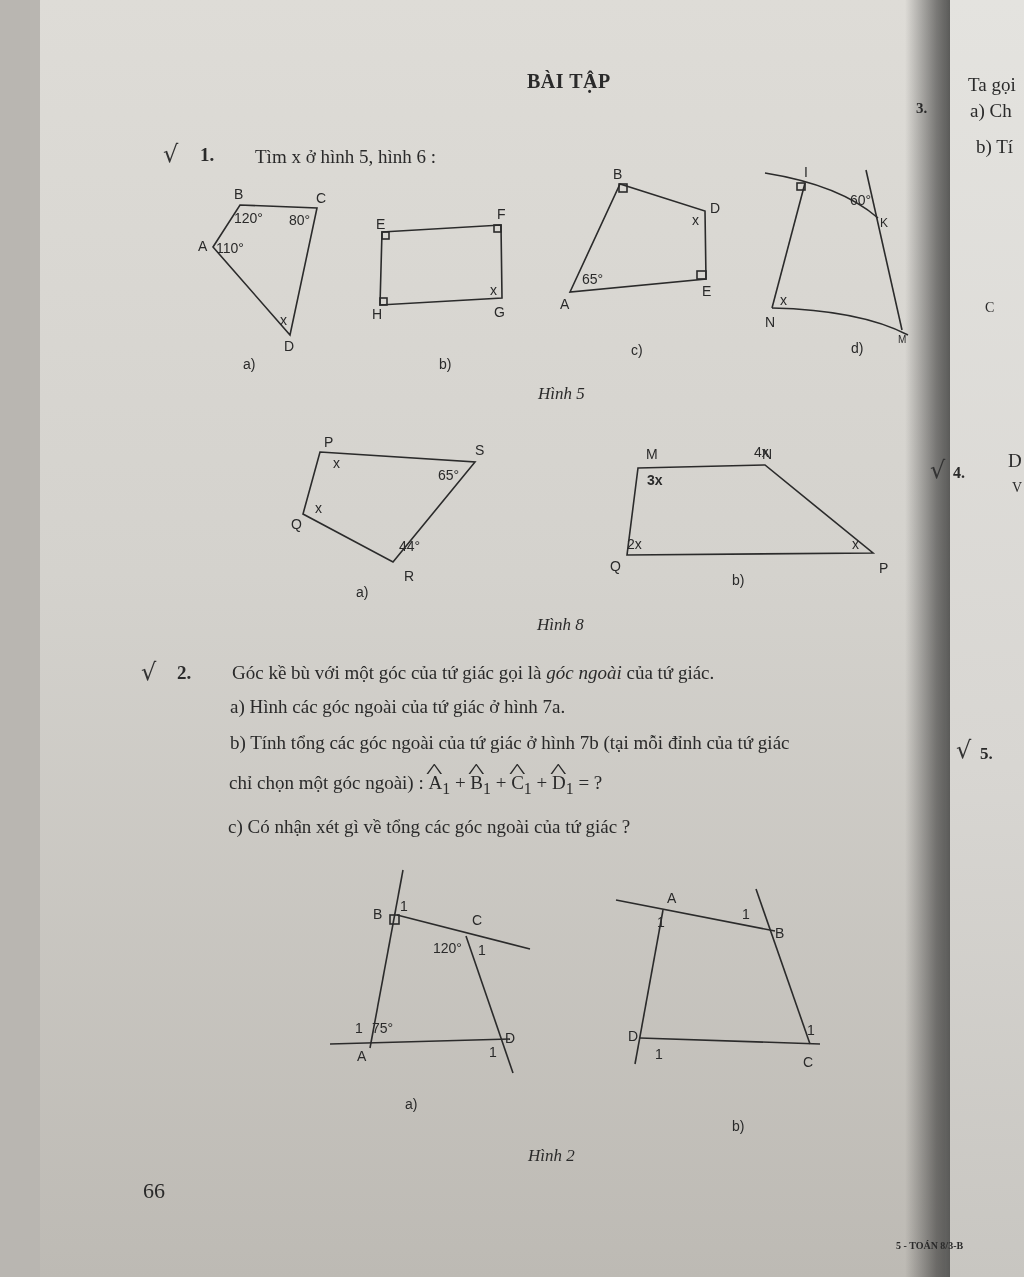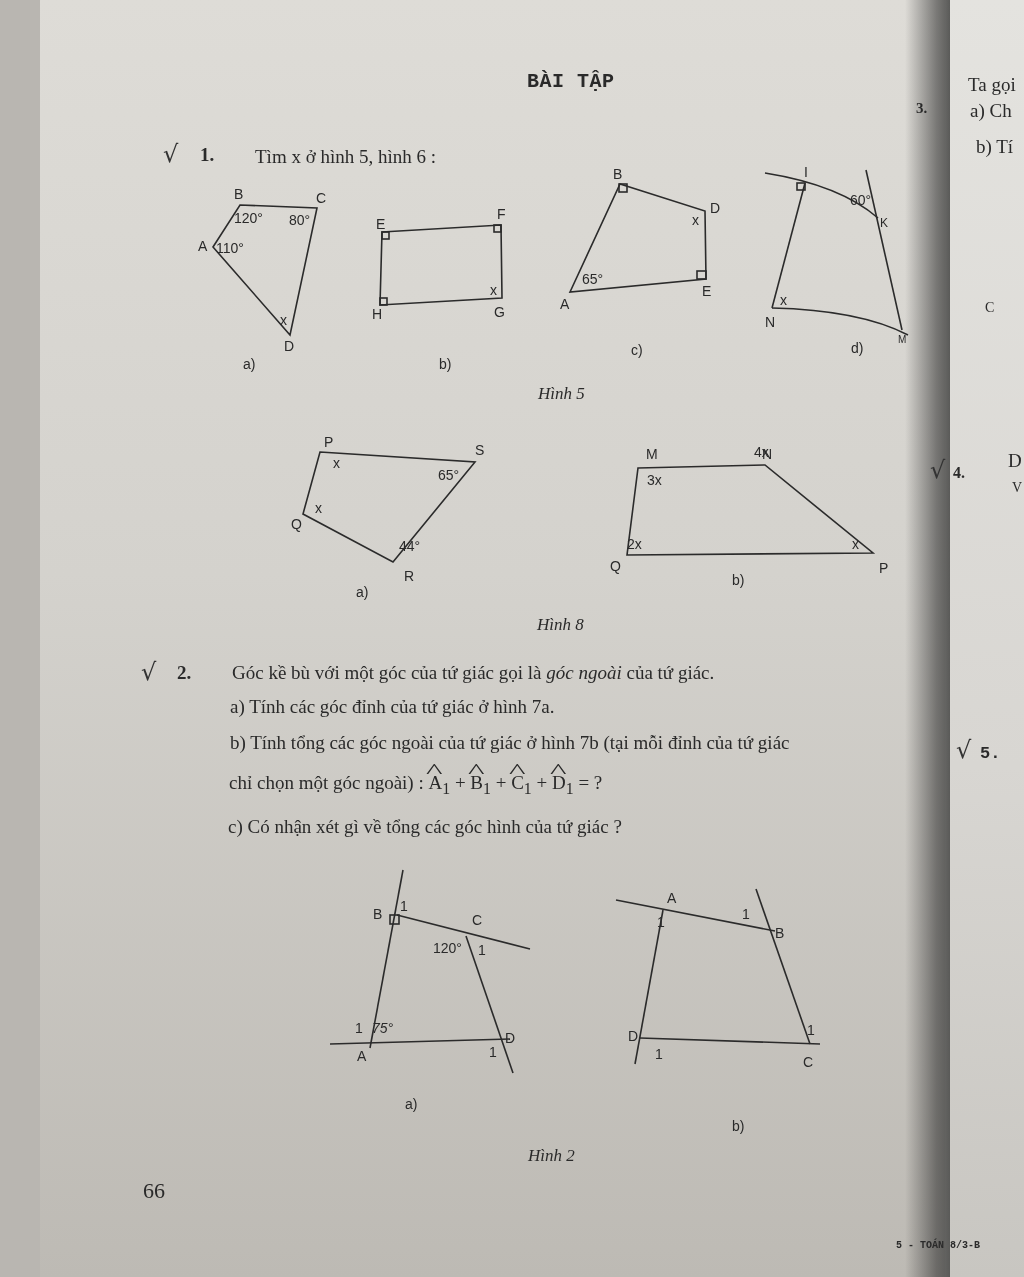--- a/index.html
+++ b/index.html
@@ -5,21 +5,21 @@
   html,body{margin:0;padding:0;}
   body{width:1024px;height:1277px;position:relative;overflow:hidden;
     background:#b9b6b1;font-family:"Liberation Serif",serif;color:#2a2a2a;}
   .page{position:absolute;left:40px;top:0;width:920px;height:1277px;
     background:linear-gradient(180deg,#dedcd7 0%,#d4d2cd 45%,#bdbab4 100%);}
   .gutter{position:absolute;left:905px;top:0;width:45px;height:1277px;
     background:linear-gradient(90deg,rgba(0,0,0,0) 0%,rgba(40,40,40,.55) 70%,#5a5a58 100%);}
   .rightpage{position:absolute;left:945px;top:0;width:79px;height:1277px;
     background:linear-gradient(180deg,#e4e3df 0%,#d8d6d2 60%,#c8c6c1 100%);}
   .abs{position:absolute;}
-  .sans{font-family:Liberation Mono, monospace;}
+  .sans{font-family:Liberation Serif, serif;}
   .title{left:527px;top:70px;font-size:20px;font-weight:bold;letter-spacing:.5px;}
   .check{font-family:"DejaVu Sans",sans-serif;font-size:24px;color:#333;}
   .num{font-weight:bold;font-size:19px;}
   .txt{font-size:19px;}
   .cap{font-style:italic;font-size:17px;}
   .lbl{font-family:"Liberation Sans",sans-serif;font-size:14px;}
   svg{position:absolute;left:0;top:0;}
   .hat{position:relative;display:inline-block;}
   .hat::before{content:"^";position:absolute;left:1px;top:-14px;font-size:22px;transform:scaleX(1.6);}
 </style>
@@ -113,55 +113,55 @@
 <div class="abs lbl" style="left:333px;top:455px;">x</div>
 <div class="abs lbl" style="left:438px;top:467px;">65°</div>
 <div class="abs lbl" style="left:315px;top:500px;">x</div>
 <div class="abs lbl" style="left:291px;top:516px;">Q</div>
 <div class="abs lbl" style="left:399px;top:538px;">44°</div>
 <div class="abs lbl" style="left:404px;top:568px;">R</div>
 <div class="abs lbl" style="left:356px;top:584px;">a)</div>
 
 <div class="abs lbl" style="left:646px;top:446px;">M</div>
 <div class="abs lbl" style="left:762px;top:446px;">N</div>
-<div class="abs lbl" style="left:647px;top:472px;">3x</div>
+<div class="abs lbl" style="left:647px;top:472px;font-weight:bold;">3x</div>
 <div class="abs lbl" style="left:754px;top:444px;">4x</div>
 <div class="abs lbl" style="left:627px;top:536px;">2x</div>
 <div class="abs lbl" style="left:852px;top:536px;">x</div>
 <div class="abs lbl" style="left:610px;top:558px;">Q</div>
 <div class="abs lbl" style="left:879px;top:560px;">P</div>
 <div class="abs lbl" style="left:732px;top:572px;">b)</div>
 
 <div class="abs cap" style="left:537px;top:615px;">Hình 8</div>
 
 <div class="abs check" style="left:141px;top:658px;">√</div>
 <div class="abs num" style="left:177px;top:662px;">2.</div>
 <div class="abs txt" style="left:232px;top:662px;"><span>Góc kề bù với một góc của tứ giác gọi là </span><i>góc ngoài</i><span> của tứ giác.</span></div>
-<div class="abs txt" style="left:230px;top:696px;">a) Tính các góc đỉnh của tứ giác ở hình 7a.</div>
+<div class="abs txt" style="left:230px;top:696px;">a) Hình các góc ngoài của tứ giác ở hình 7a.</div>
 <div class="abs txt" style="left:230px;top:732px;white-space:nowrap;">b) Tính tổng các góc ngoài của tứ giác ở hình 7b (tại mỗi đỉnh của tứ giác</div>
 <div class="abs txt" style="left:229px;top:772px;white-space:nowrap;">
   <span>chỉ chọn một góc ngoài) : </span>
   <span class="hat">A</span><sub>1</sub>
   <span>+</span>
   <span class="hat">B</span><sub>1</sub>
   <span>+</span>
   <span class="hat">C</span><sub>1</sub>
   <span>+</span>
   <span class="hat">D</span><sub>1</sub>
   <span>= ?</span>
 </div>
-<div class="abs txt" style="left:228px;top:816px;">c) Có nhận xét gì về tổng các góc hình của tứ giác ?</div>
+<div class="abs txt" style="left:228px;top:816px;">c) Có nhận xét gì về tổng các góc ngoài của tứ giác ?</div>
 
 <div class="abs lbl" style="left:373px;top:906px;">B</div>
 <div class="abs lbl" style="left:400px;top:898px;">1</div>
 <div class="abs lbl" style="left:472px;top:912px;">C</div>
 <div class="abs lbl" style="left:433px;top:940px;">120°</div>
 <div class="abs lbl" style="left:478px;top:942px;">1</div>
 <div class="abs lbl" style="left:355px;top:1020px;">1</div>
-<div class="abs lbl" style="left:372px;top:1020px;font-style:italic;">75°</div>
+<div class="abs lbl" style="left:372px;top:1020px;">75°</div>
 <div class="abs lbl" style="left:505px;top:1030px;">D</div>
 <div class="abs lbl" style="left:357px;top:1048px;">A</div>
 <div class="abs lbl" style="left:489px;top:1044px;">1</div>
 <div class="abs lbl" style="left:405px;top:1096px;">a)</div>
 
 <div class="abs lbl" style="left:667px;top:890px;">A</div>
 <div class="abs lbl" style="left:657px;top:914px;">1</div>
 <div class="abs lbl" style="left:742px;top:906px;">1</div>
 <div class="abs lbl" style="left:775px;top:925px;">B</div>
 <div class="abs lbl" style="left:628px;top:1028px;">D</div>

